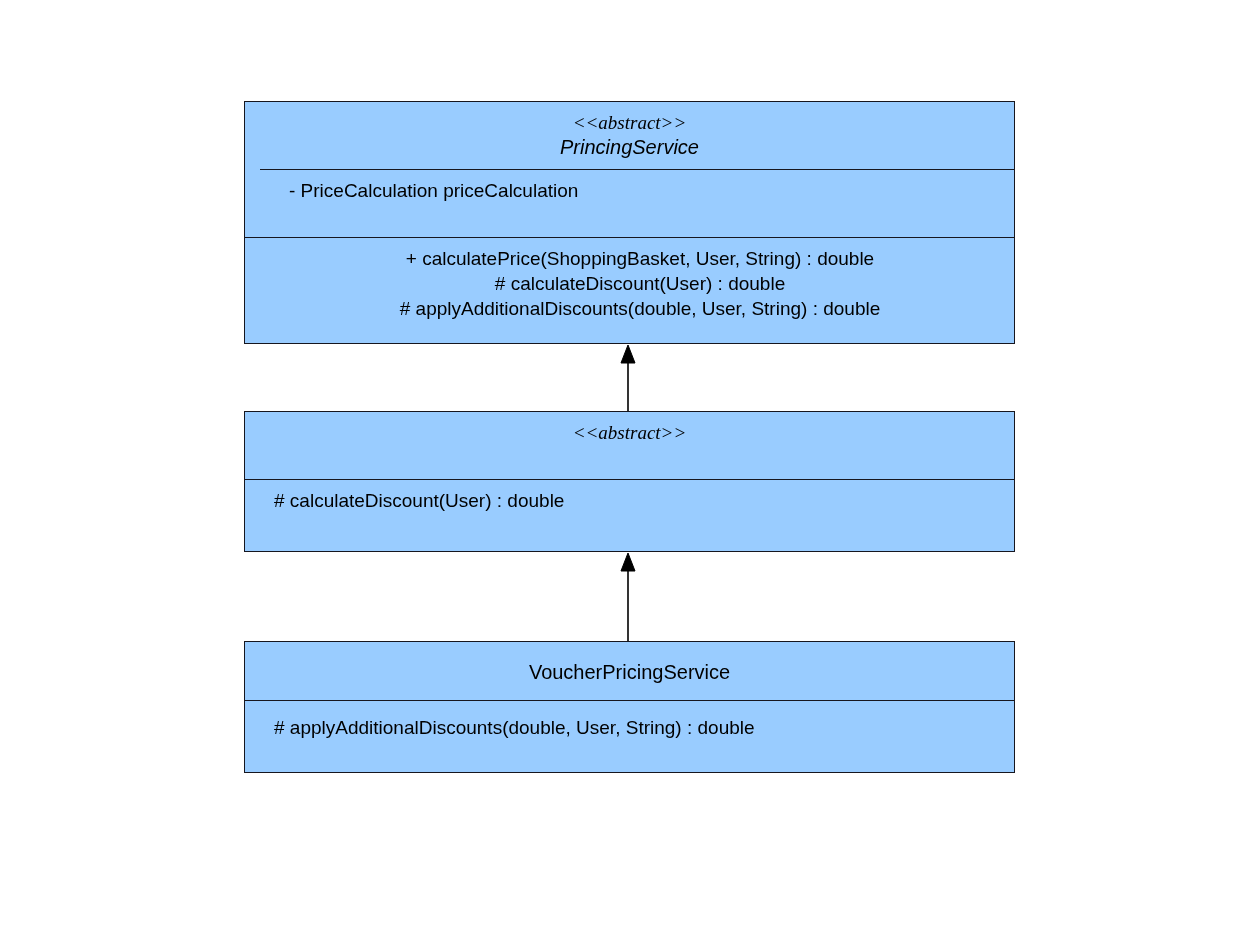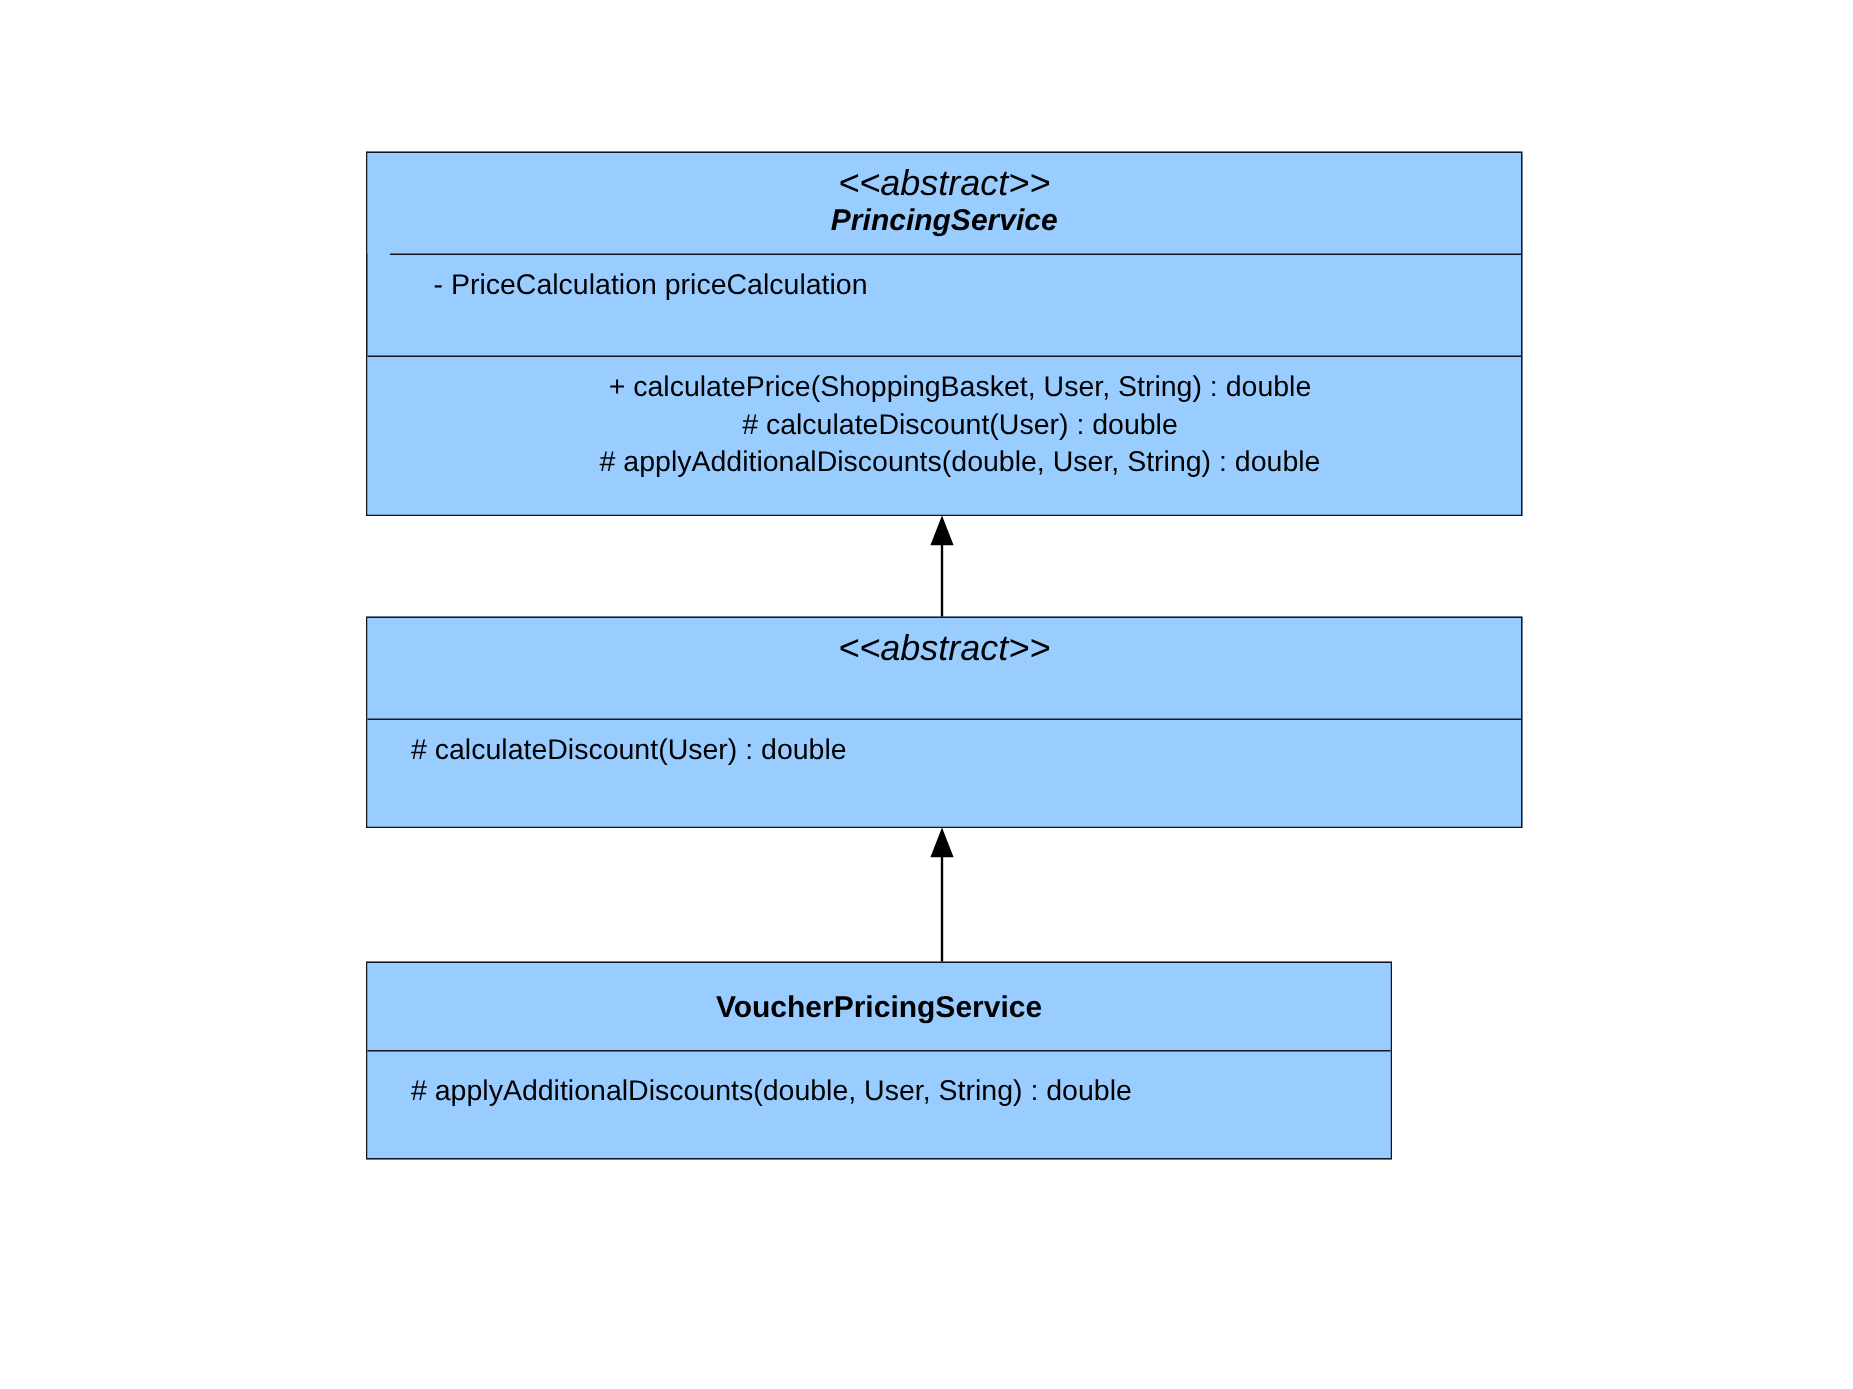--- a/index.html
+++ b/index.html
@@ -35,32 +35,32 @@
   .compartment.divided {
     border-top: 1px solid #16161f;
   }
 
   
   .class-header {
     text-align: center;
     padding: 9px 8px 10px 8px;
   }
   .stereotype {
-    font-size: 24px;
+    font-size: 19px;
     font-style: italic;
     color: #000000;
     line-height: 24px;
     white-space: nowrap;
+    font-family: Liberation Serif, serif;
   }
   .class-name {
     font-size: 20px;
     color: #000000;
     line-height: 25px;
     white-space: nowrap;
-    font-weight: bold;
   }
   .class-name.abstract {
     font-style: italic;
   }
 
   
   .member-list {
     padding: 8px 8px 8px 29px;
   }
   .member {
@@ -122,21 +122,21 @@
     </div>
   </div>
 
   <div class="generalization" style="left:618px; top:552px; width:20px; height:90px;">
     <svg width="20" height="90" viewBox="0 0 20 90">
       <line x1="10" y1="90" x2="10" y2="16" stroke="#000000" stroke-width="1.6"></line>
       <polygon points="10,1 3,19 17,19" fill="#000000" stroke="#000000" stroke-width="1"></polygon>
     </svg>
   </div>
 
-  <div class="uml-class" id="class-3" style="left:244px; top:641px; width:684px; height:132px;">
+  <div class="uml-class" id="class-3" style="left:244px; top:641px; width:771px; height:132px;">
 
     <div class="compartment class-header" style="height:58px; padding-top:18px;">
       <div class="class-name">VoucherPricingService</div>
     </div>
 
     <div class="compartment divided member-list" style="flex:1 1 auto; padding-top:14px;">
       <div class="member abstract"># applyAdditionalDiscounts(double, User, String) : double</div>
     </div>
   </div>
 

